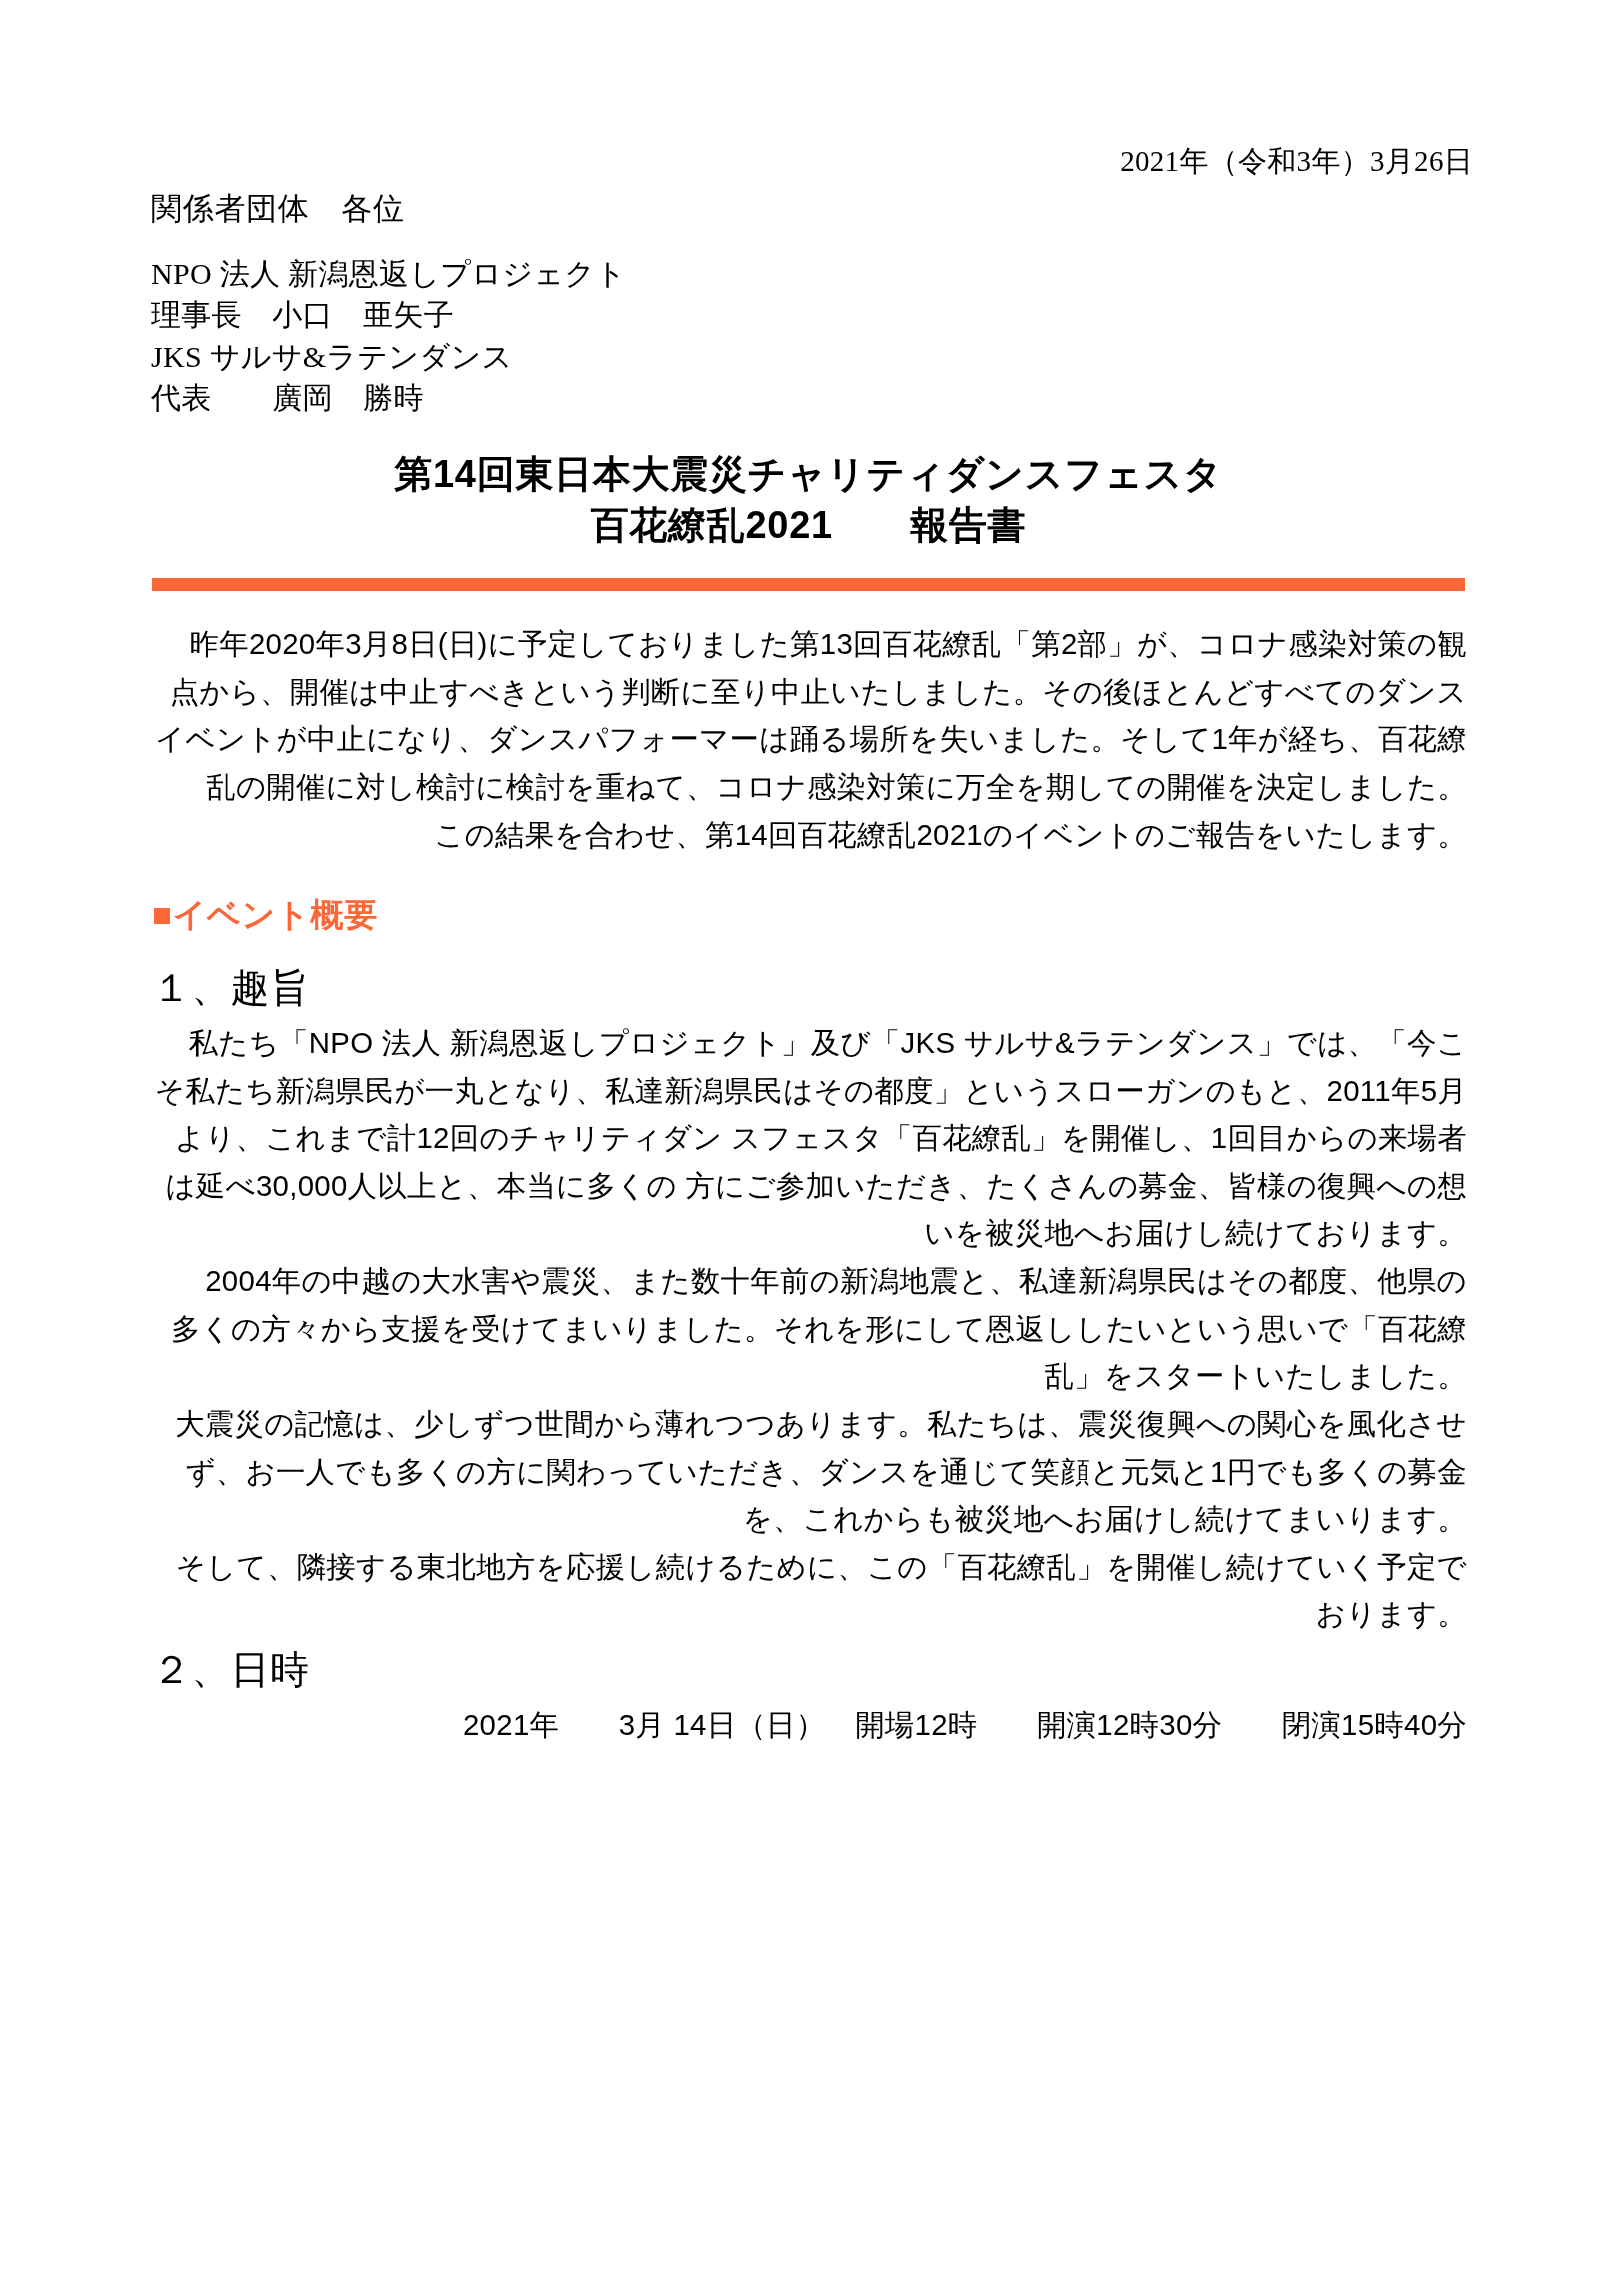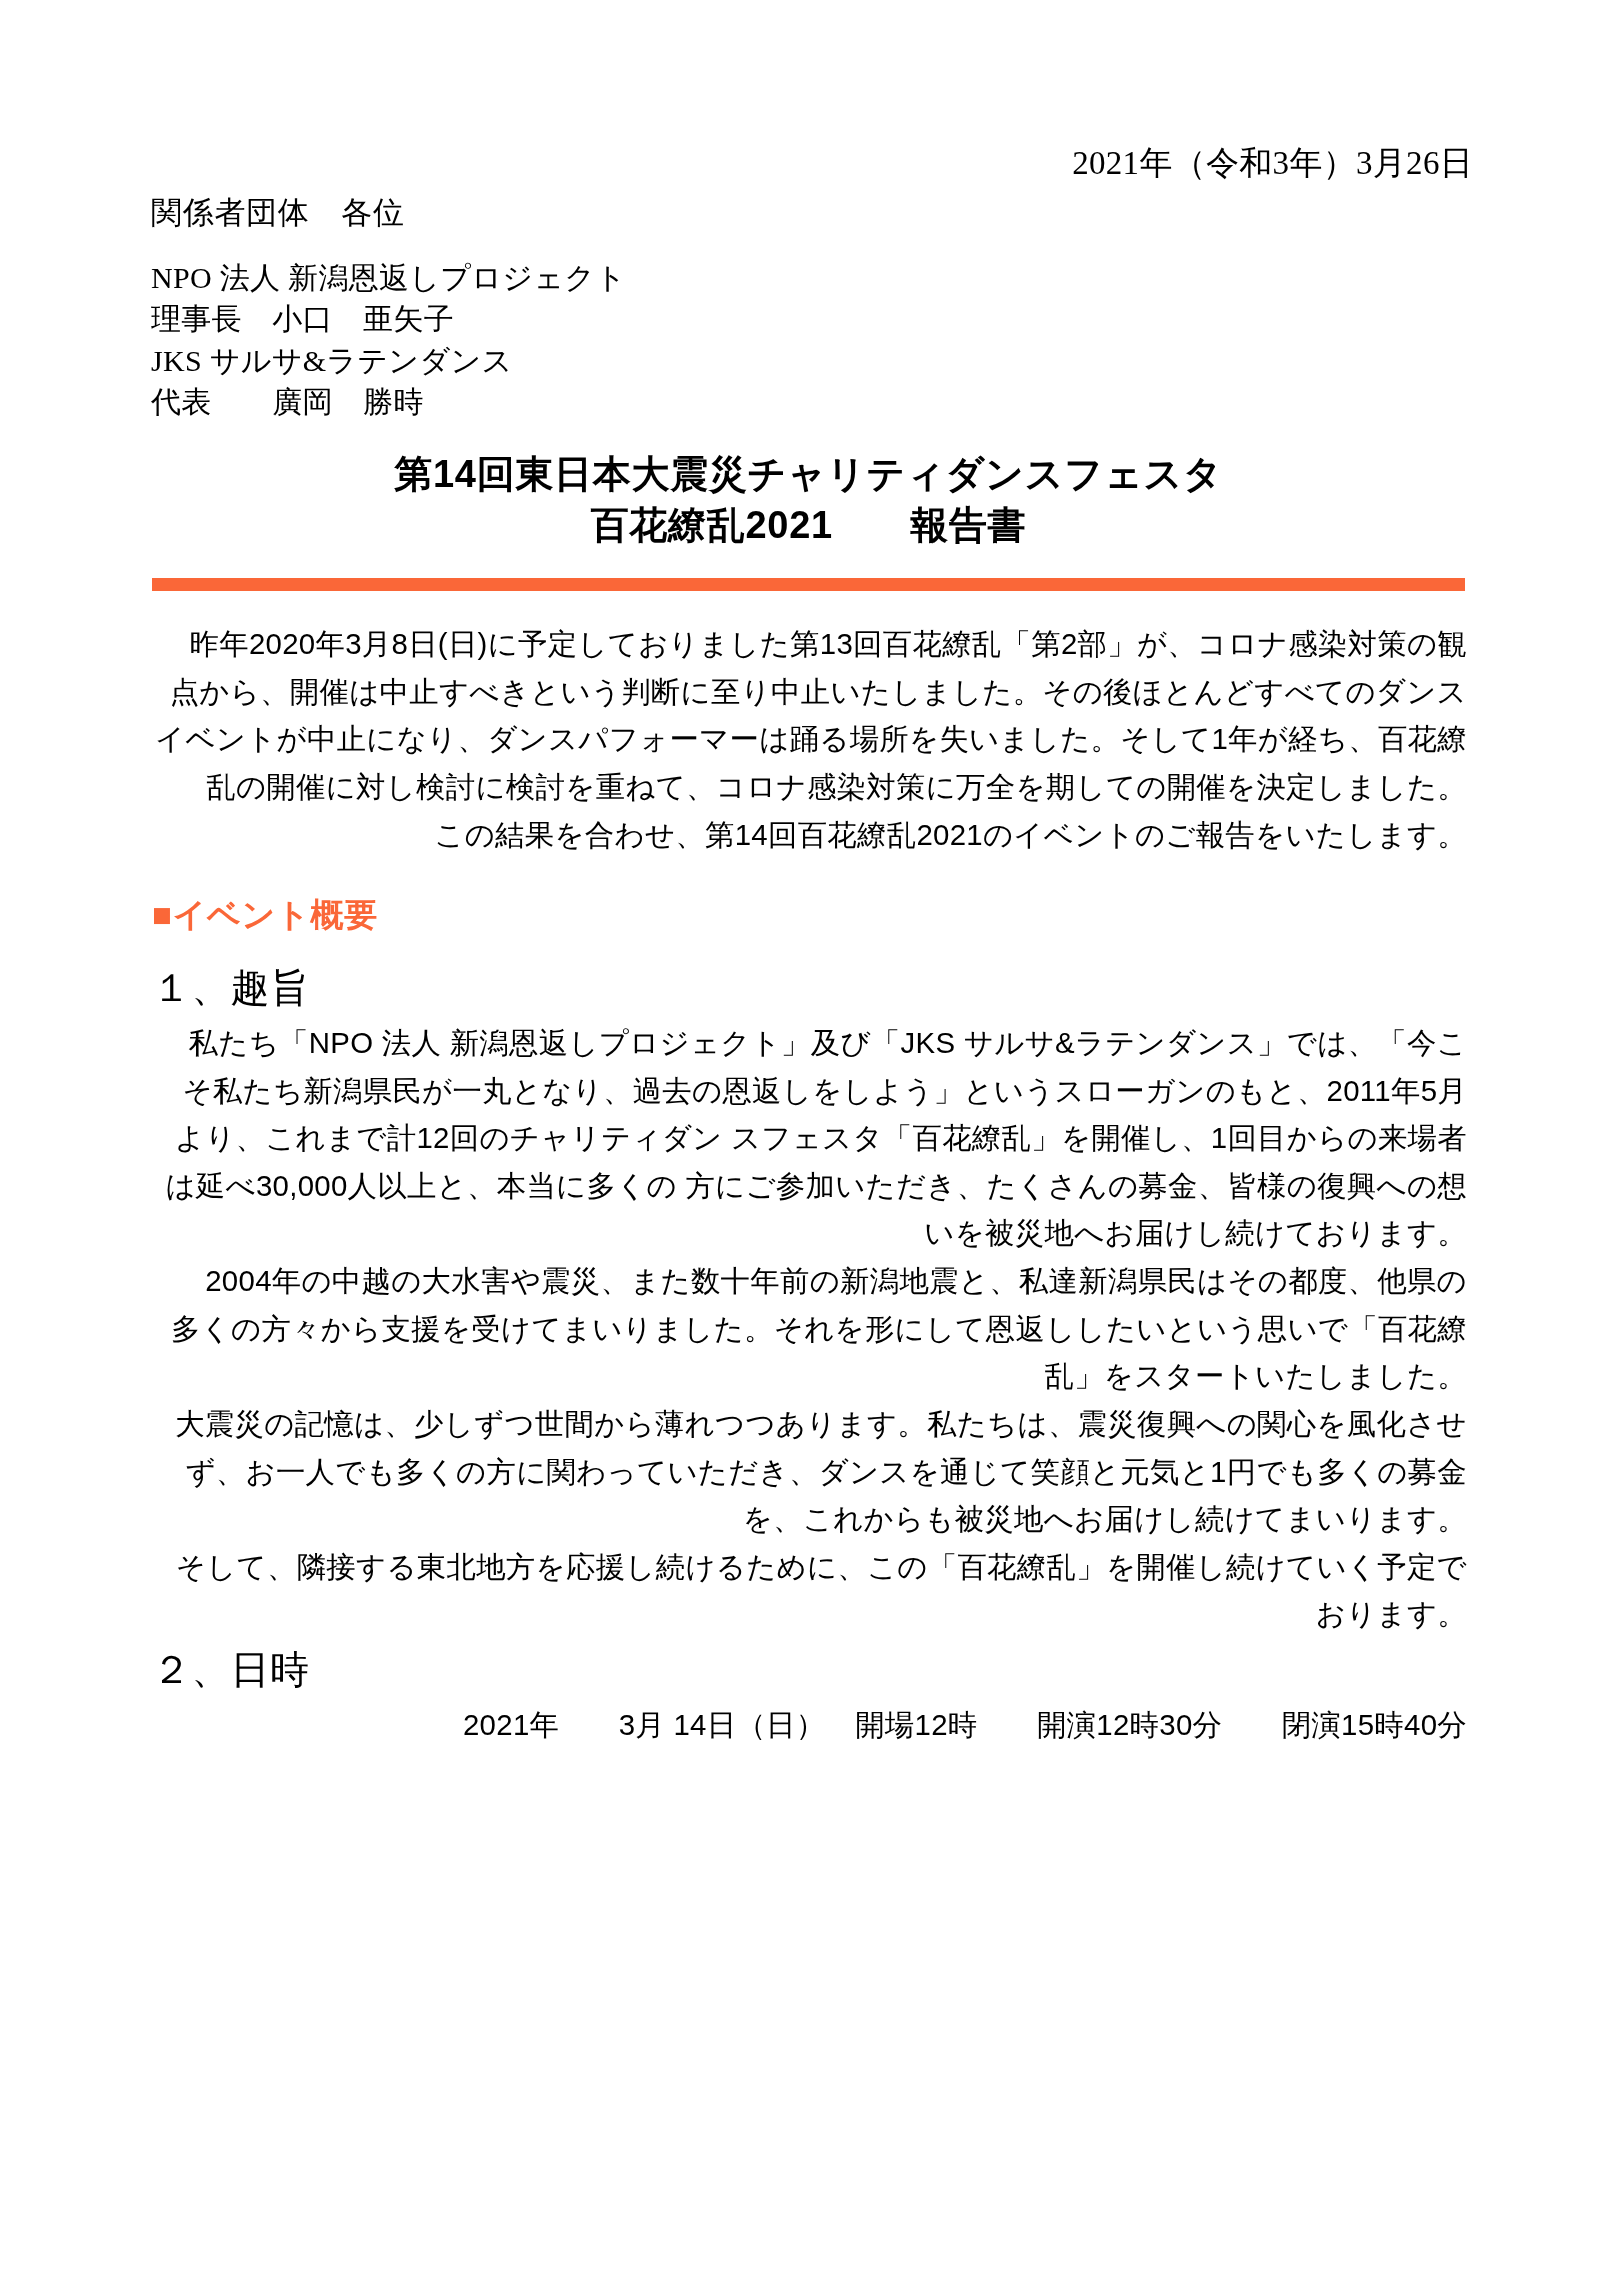--- a/index.html
+++ b/index.html
@@ -36,21 +36,21 @@
   
   .letterhead {
     position: absolute;
     left: 151px;
     top: 147px;
     width: 1322px;
   }
 
   .date-line {
     text-align: right;
-    font-size: 33px;
+    font-size: 29px;
     line-height: 1.0;
     letter-spacing: 0.3px;
     white-space: nowrap;
   }
 
   .addressee {
     margin-top: 17px;
     font-size: 31px;
     line-height: 1.0;
     letter-spacing: 0.7px;
@@ -168,21 +168,21 @@
       <span class="ln">乱の開催に対し検討に検討を重ねて、コロナ感染対策に万全を期しての開催を決定しました。</span>
       <span class="ln">この結果を合わせ、第14回百花繚乱2021のイベントのご報告をいたします。</span>
     </div>
 
     <div class="section-heading">■イベント概要</div>
 
     <div class="sub-heading">１、趣旨</div>
 
     <div class="para">
       <span class="ln">　私たち「NPO 法人 新潟恩返しプロジェクト」及び「JKS サルサ&amp;ラテンダンス」では、「今こ</span>
-      <span class="ln">そ私たち新潟県民が一丸となり、過去の恩返しをしよう」というスローガンのもと、2011年5月</span>
+      <span class="ln">そ私たち新潟県民が一丸となり、私達新潟県民はその都度」というスローガンのもと、2011年5月</span>
       <span class="ln">より、これまで計12回のチャリティダン スフェスタ「百花繚乱」を開催し、1回目からの来場者</span>
       <span class="ln">は延べ30,000人以上と、本当に多くの 方にご参加いただき、たくさんの募金、皆様の復興への想</span>
       <span class="ln">いを被災地へお届けし続けております。</span>
     </div>
 
     <div class="para">
       <span class="ln">2004年の中越の大水害や震災、また数十年前の新潟地震と、私達新潟県民はその都度、他県の</span>
       <span class="ln">多くの方々から支援を受けてまいりました。それを形にして恩返ししたいという思いで「百花繚</span>
       <span class="ln">乱」をスタートいたしました。</span>
     </div>

